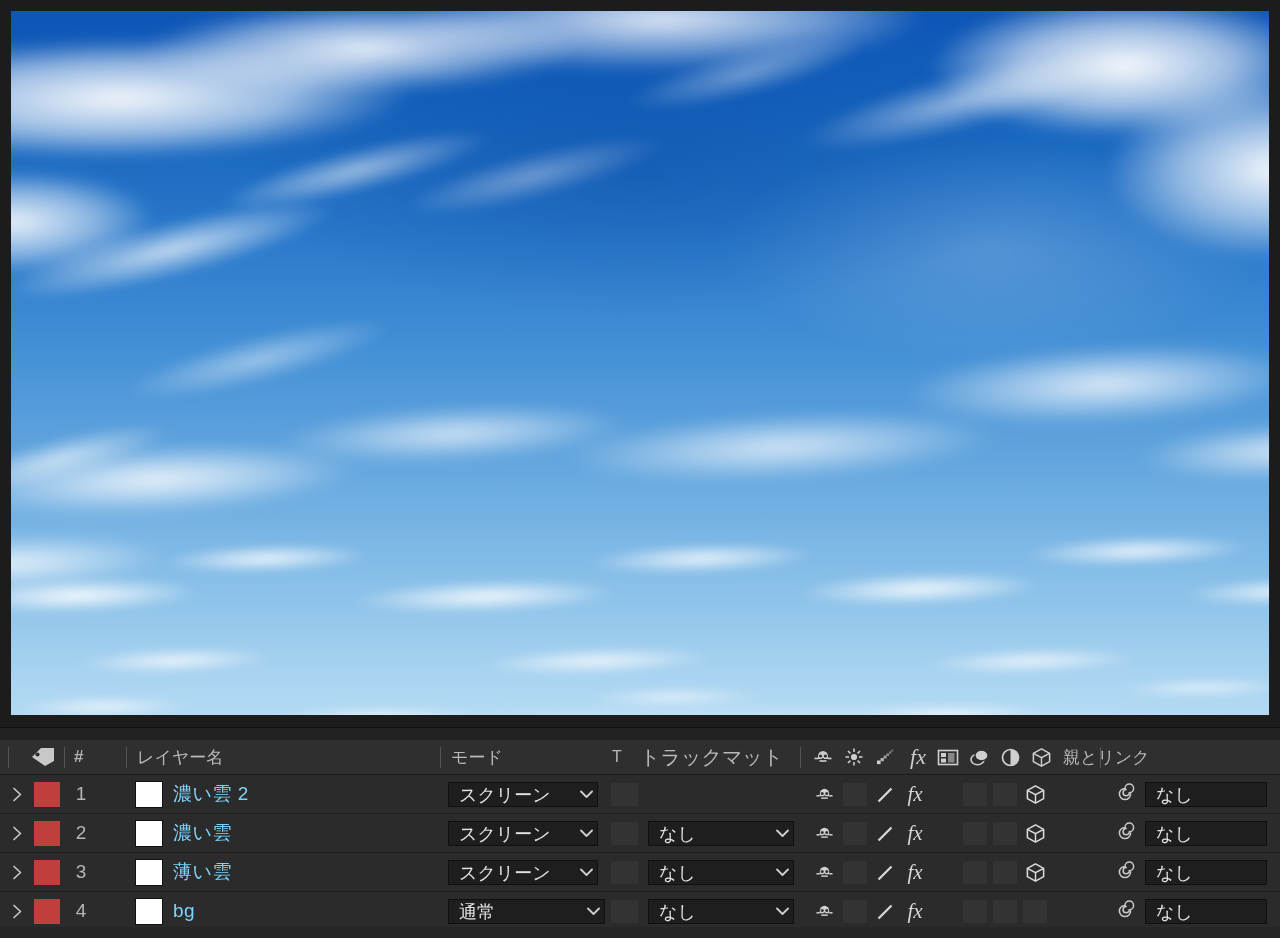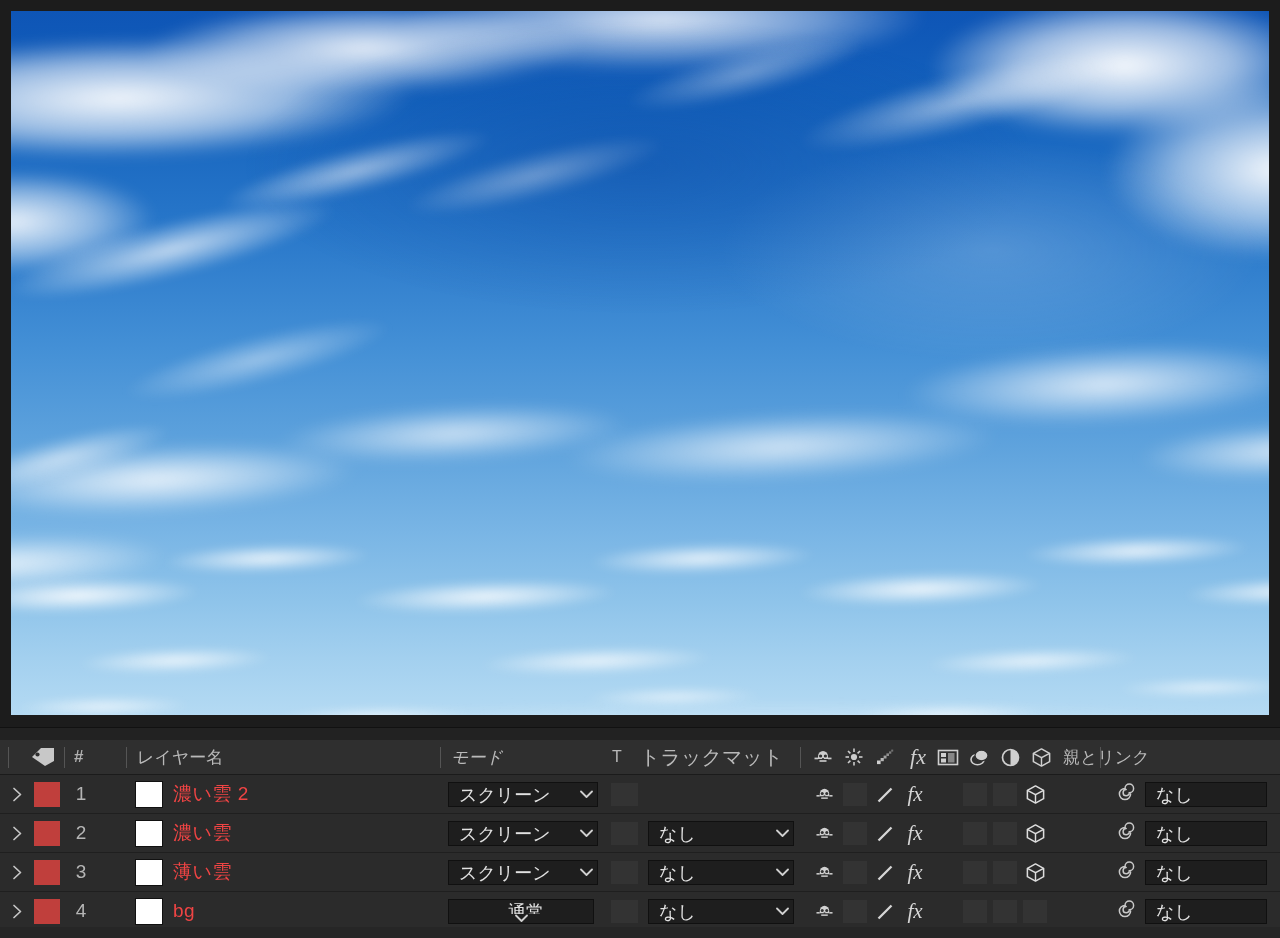--- a/index.html
+++ b/index.html
@@ -207,21 +207,21 @@
     position:absolute; left:135px; top:6px;
     width:28px; height:27px;
     background:#ffffff;
     border:1px solid #111;
     box-sizing:border-box;
   }
 
   .layername {
     position:absolute; left:173px; top:0; height:38px;
     display:flex; align-items:center;
-    color:#ef4444; font-size:19px;
+    color:#7dd3fc; font-size:19px;
     letter-spacing:.5px;
   }
 
   .dropdown {
     position:absolute;
     background:#1e1e1e;
     border:1px solid #101010;
     box-sizing:border-box;
     display:flex;
     align-items:center;
@@ -309,21 +309,21 @@
       </div>
 
       <div class="hdr-sep" style="left:126px;"></div>
 
       <div class="hdr-cell" style="left:137px;">
         <span>レイヤー名</span>
       </div>
 
       <div class="hdr-sep" style="left:440px;"></div>
 
-      <div class="hdr-cell" style="left:451px;font-style:italic;">
+      <div class="hdr-cell" style="left:451px;">
         <span>モード</span>
       </div>
 
       <div class="hdr-cell" style="left:612px;">
         <span style="font-size:16px;">T</span>
       </div>
 
       <div class="hdr-cell" style="left:640px;">
         <span style="font-size:20px;">トラックマット</span>
       </div>
@@ -620,21 +620,21 @@
     <div class="disclosure">
             <svg width="11" height="15" viewBox="0 0 11 15">
               <path d="M2 1.5 L8.5 7.5 L2 13.5" fill="none" stroke="#c6c6c6" stroke-width="1.7" stroke-linecap="round" stroke-linejoin="round"></path>
             </svg>
           </div>
     <div class="label-swatch" style="background:#c03f3c"></div>
     <div class="rownum">4</div>
     <div class="src-swatch" style="background:#ffffff"></div>
     <div class="layername">bg</div>
 
-    <div class="dropdown" style="left:448px; top:7px; width:146px; height:25px;flex-direction:column;">
+    <div class="dropdown" style="left:448px; top:7px; width:157px; height:25px;">
       <span class="dd-text">通常</span>
       <span class="dd-caret">
               <svg width="13" height="9" viewBox="0 0 13 9">
                 <path d="M1 1.5 L6.5 7 L12 1.5" fill="none" stroke="#cfcfcf" stroke-width="1.8" stroke-linecap="round" stroke-linejoin="round"></path>
               </svg>
             </span>
     </div>
 
     <div class="tcol-box"></div>
 

